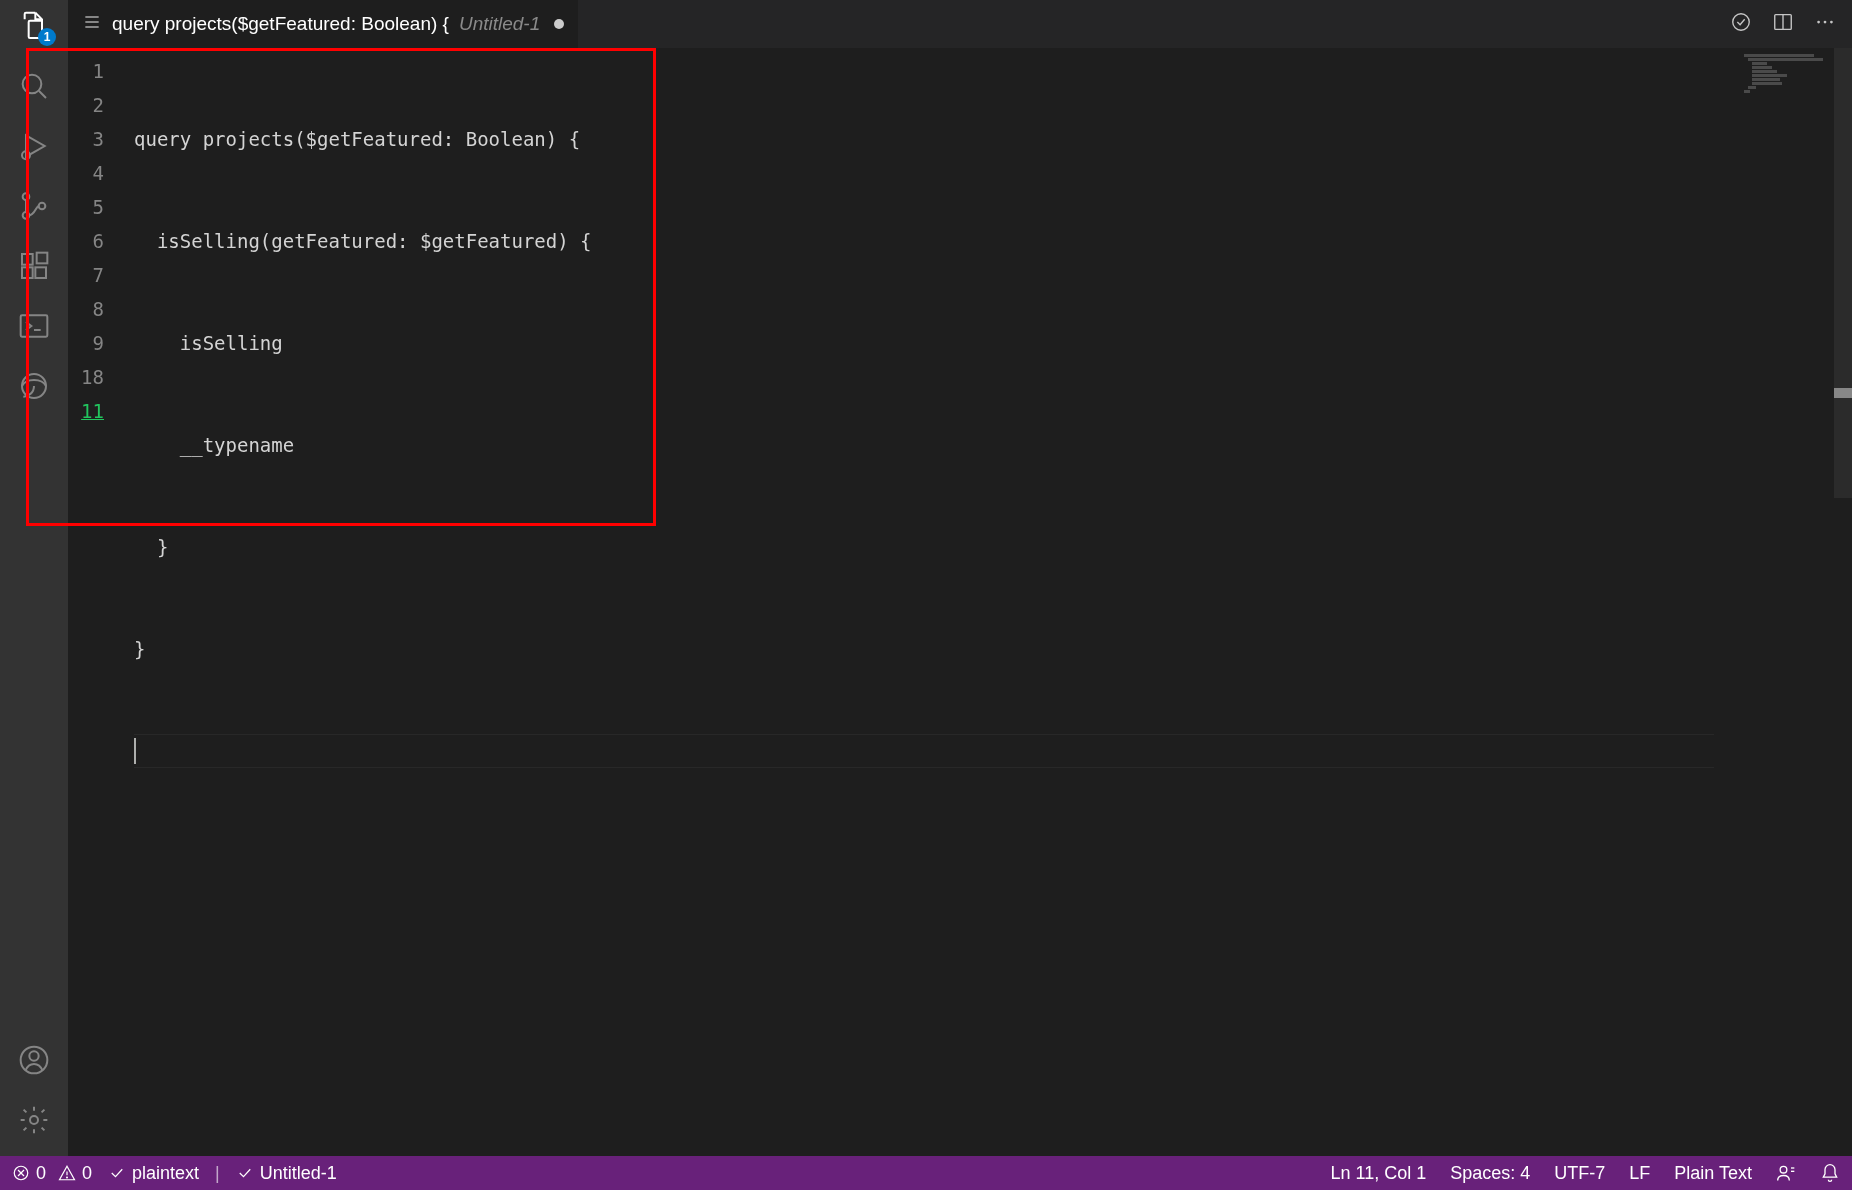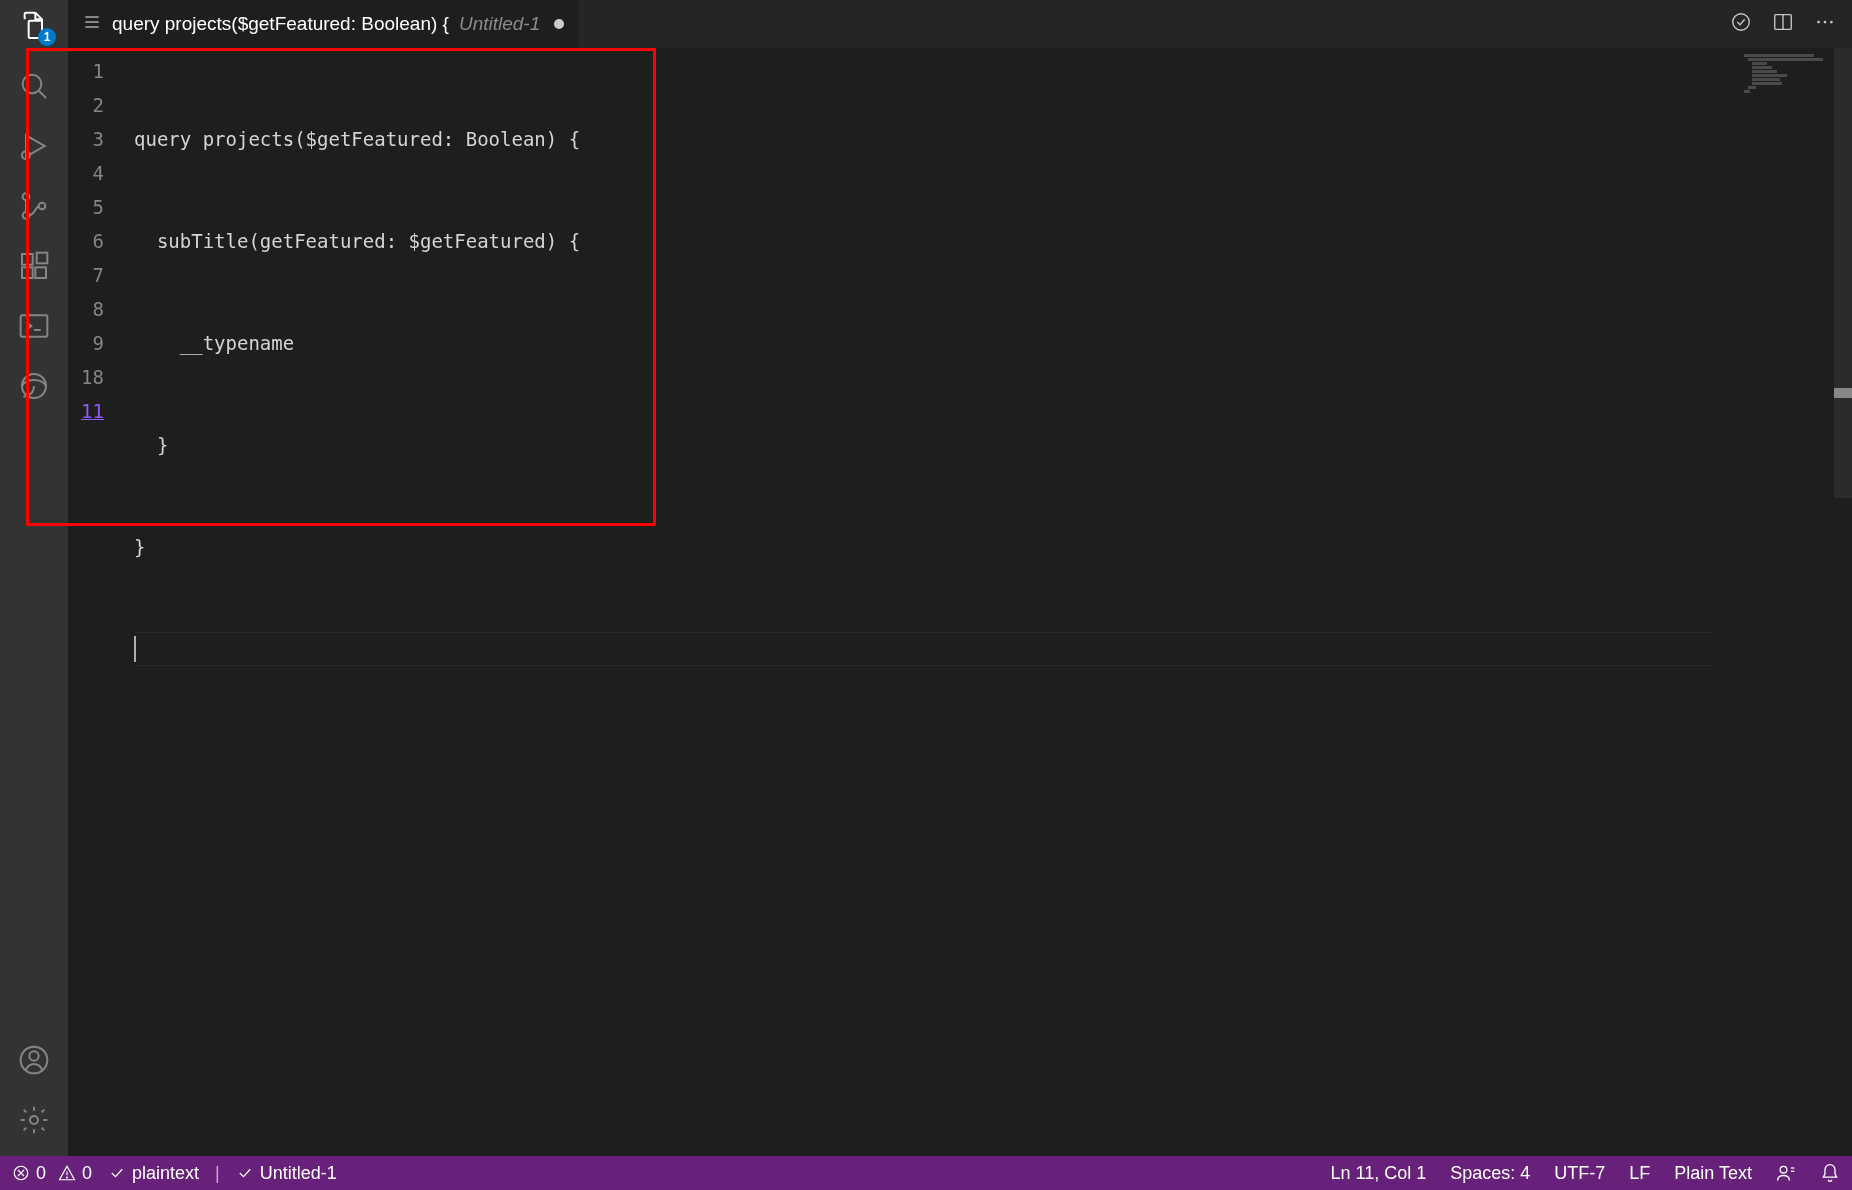--- a/index.html
+++ b/index.html
@@ -25,21 +25,21 @@
   .tab-dirty { width: 10px; height: 10px; border-radius: 50%; background: #cccccc; margin-left: 4px;}
   .tab-actions { margin-left: auto; display: flex; align-items: center; gap: 20px; padding: 0 16px; }
   .tab-action svg { width: 22px; height: 22px; stroke: #c5c5c5; fill:none; stroke-width:1.5;}
   .tab-action { cursor:pointer; }
 
   
   .editor-wrap { flex:1; position: relative; display:flex; }
   .editor { flex:1; display:flex; position:relative; }
   .gutter { width: 56px; text-align: right; padding-right: 20px; padding-top: 6px;}
   .line-number { font-family: "Menlo", "Consolas", monospace; font-size: 19px; line-height: 34px; color: #858585; }
-  .line-number.active { color: #8b5cf6; text-decoration: underline; }
+  .line-number.active { color: #22c55e; text-decoration: underline; }
   .code { flex:1; padding-top: 6px; padding-left: 10px; font-family: "Menlo","Consolas",monospace; font-size: 19px; line-height: 34px; color: #d4d4d4; white-space: pre; position:relative;}
   .code-line { height:34px; position:relative; }
   .active-line-bg { position:absolute; left:0; right:0; top:0; height:34px; border-top:1px solid #282828; border-bottom:1px solid #282828;}
   .cursor { display:inline-block; width:2px; height:26px; background:#aeafad; vertical-align: text-bottom; animation: blink 1s step-start infinite; position:relative; top:2px;}
   @keyframes blink { 50% { opacity: 0; } }
   .highlight-box { position:absolute; border: 3px solid #ff0000; pointer-events:none; top:0px; left:-42px; width:630px; height:478px; z-index:5;}
 
   
   .minimap { width: 120px; background: #1e1e1e; position:relative; }
   .minimap-content { position:absolute; top:6px; right:10px; width:80px; }
@@ -183,21 +183,22 @@
           <div class="line-number">5</div>
           <div class="line-number">6</div>
           <div class="line-number">7</div>
           <div class="line-number">8</div>
           <div class="line-number">9</div>
           <div class="line-number">18</div>
           <div class="line-number active">11</div>
         </div>
         <div class="code">
           <div class="code-line">query projects($getFeatured: Boolean) {</div>
-          <div class="code-line">  subTitle(getFeatured: $getFeatured) {</div>
+          <div class="code-line">  isSelling(getFeatured: $getFeatured) {</div>
+          <div class="code-line">    isSelling</div>
           <div class="code-line">    __typename</div>
           <div class="code-line">  }</div>
           <div class="code-line">}</div>
           <div class="code-line"><span class="active-line-bg"></span><span class="cursor"></span></div>
         </div>
       </div>
       <div class="minimap">
         <div class="minimap-content">
           <div class="mm-line" style="width:70px"></div>
           <div class="mm-line" style="width:75px;margin-left:4px"></div>

